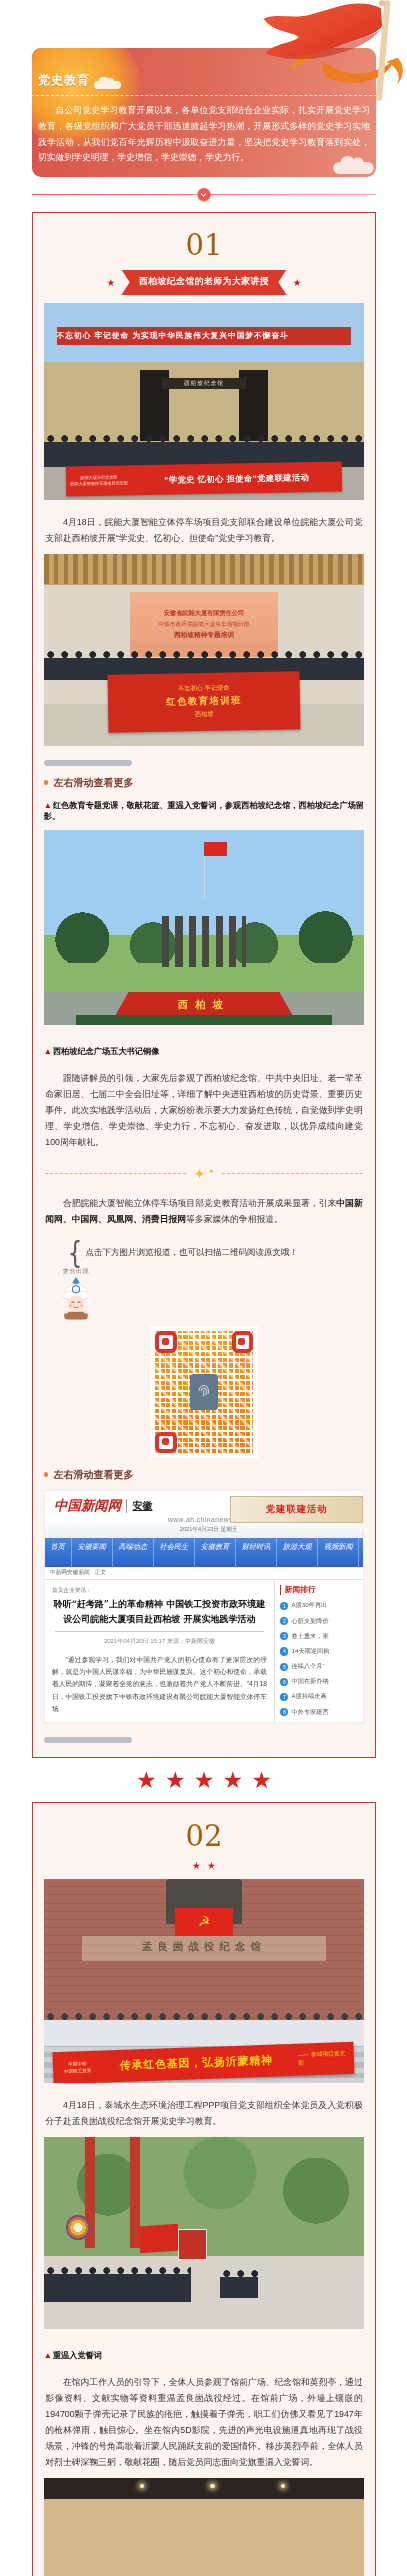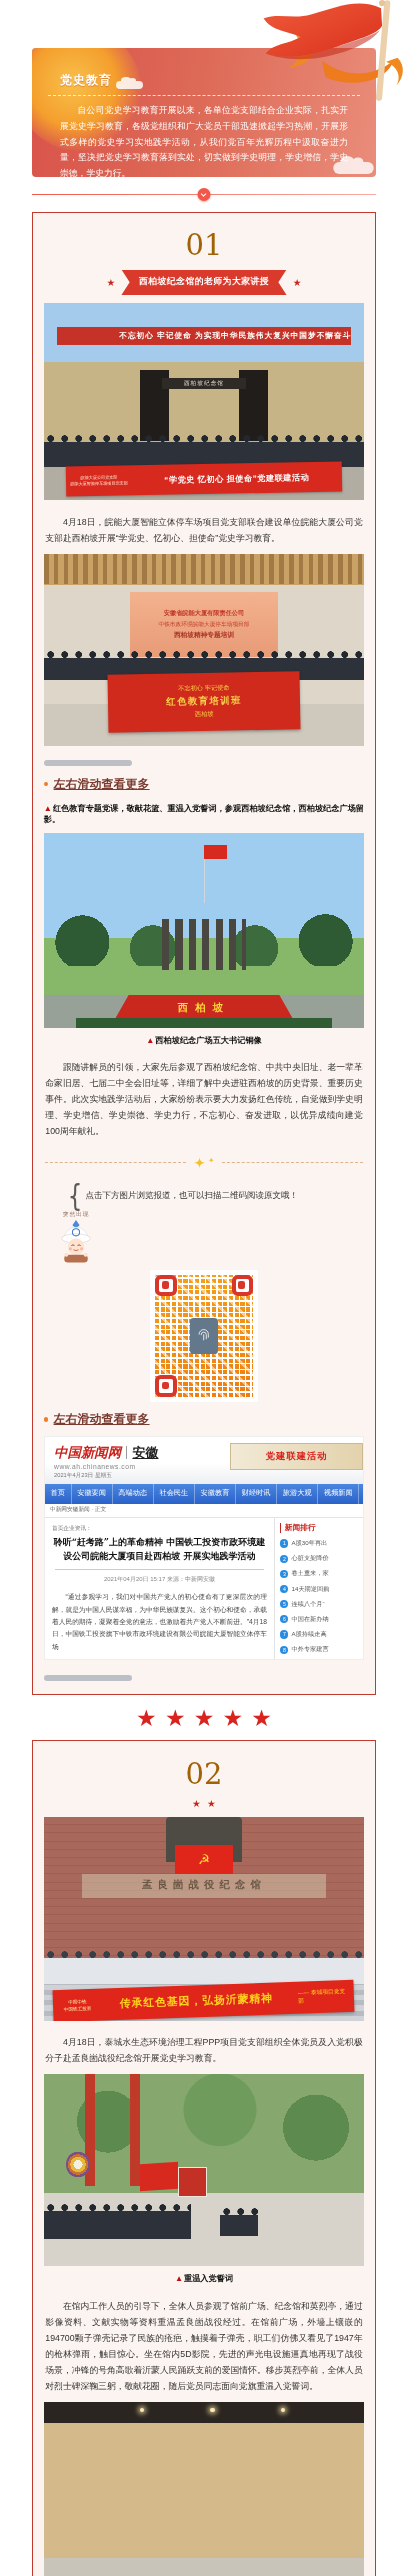--- a/index.html
+++ b/index.html
@@ -4,22 +4,22 @@
 <style>
   * { margin:0; padding:0; box-sizing:border-box; }
   html,body { background:#ffffff; }
   body { width:408px; margin:0 auto; font-family:"Liberation Sans","DejaVu Sans",sans-serif; color:#333; position:relative; }
 
   
   .top-area { position:relative; height:48px; }
   .flag-deco { position:absolute; top:0; right:0; width:192px; height:101px; z-index:5; pointer-events:none; }
 
   
-  .intro-card { position:relative; margin:0 32px; height:129px; border-radius:4px; overflow:hidden;
-    background:linear-gradient(100deg,#d9534a 0%,#dd6a57 48%,#e98d7a 100%); padding:24px 28px 0; z-index:1; }
+  .intro-card { position:relative; margin:0 32px; height:129px; border-radius:9px; overflow:hidden;
+    background:linear-gradient(100deg,#d9534a 0%,#dd6a57 48%,#e98d7a 100%); padding:24px 6px 0; z-index:1; }
   .sun { position:absolute; left:-15.5px; top:-20.6px; width:124px; height:124px; border-radius:50%;
     background:radial-gradient(circle at 45% 45%, #f9c04a 0%, #f49e2d 45%, rgba(244,158,45,0) 72%); }
   .badge-row { position:relative; display:flex; align-items:flex-end; gap:4.1px; }
   .badge-title { color:#fff; font-size:12px; font-weight:bold; letter-spacing:1px; text-shadow:0 0.5px 1px rgba(160,40,20,.35); }
   .cloud { width:27px; height:8.2px; background:#fff; opacity:.85; border-radius:5.2px; position:relative; }
   .cloud::before { content:""; position:absolute; left:5.2px; top:-4.1px; width:9.3px; height:7.2px; background:inherit; border-radius:50%; }
   .cloud::after { content:""; position:absolute; left:13.4px; top:-2.6px; width:6.7px; height:5.2px; background:inherit; border-radius:50%; }
   .card-dash { position:relative; border-top:1px dashed rgba(255,255,255,.8); margin:6.2px -12.4px 0; }
   .intro-text { position:relative; margin-top:7.2px; color:#fff; font-size:8.8px; line-height:1.78; text-indent:2em; text-align:justify; }
   .cloud-br { position:absolute; right:9.3px; bottom:5.2px; transform:scale(1.5); opacity:.8; }
@@ -41,21 +41,21 @@
 
   
   .photo { position:relative; width:100%; margin-top:8.2px; overflow:hidden; }
   .crowd { position:absolute; left:0; right:0;
     background-image:radial-gradient(circle at 6.7px 4.6px,#23272e 3.1px,rgba(0,0,0,0) 3.6px),linear-gradient(rgba(0,0,0,0) 0 7.7px,#2c313a 7.7px);
     background-size:14px 100%,100% 100%; background-repeat:repeat-x,no-repeat; }
   .crowd.light { background-image:radial-gradient(circle at 6.7px 4.6px,#3a3f46 3.1px,rgba(0,0,0,0) 3.6px),linear-gradient(rgba(0,0,0,0) 0 7.7px,#e3e6ea 7.7px); }
 
   .photoA { height:197px; background:linear-gradient(#a5cbec 0 30%,#c7b486 30% 78%,#b2ada2 78%); }
   .pA-banner { position:absolute; top:12%; left:4%; right:4%; background:#c53328; color:#fff; font-weight:bold;
-    font-size:7.7px; text-align:right; line-height:18.5px; letter-spacing:1px; white-space:nowrap; overflow:hidden; }
+    font-size:7.7px; text-align:left; line-height:18.5px; letter-spacing:1px; white-space:nowrap; overflow:hidden; }
   .pA-door { position:absolute; top:34%; width:9%; height:36%; background:#201d1a; }
   .pA-plaque { position:absolute; top:38%; left:37%; width:26%; height:11.3px; background:#2e2a26; color:#e8e0d0;
     font-size:5.7px; text-align:center; line-height:11.3px; letter-spacing:1px; }
   .pA-crowd { bottom:17%; height:33px; }
   .pA-held { position:absolute; bottom:3%; left:7%; right:7%; height:30px; background:#d8291f; display:flex; align-items:center;
     transform:rotate(-1deg); box-shadow:0 1px 2.6px rgba(0,0,0,.25); }
   .pA-held-left { width:24%; color:#ffe9cf; font-size:4.1px; text-align:center; line-height:1.5; }
   .pA-held-main { flex:1; color:#fff; font-size:8.2px; font-weight:bold; text-align:center; letter-spacing:0.5px; }
 
   .photoB { height:192px; background:linear-gradient(#caa265 0 16%,#ded6c8 16% 78%,#cfc8bd 78%); }
@@ -110,28 +110,28 @@
   .pE-flagman { position:absolute; left:30%; top:46%; width:12%; height:14%; background:#d8291f; transform:skewY(-4deg); }
   .pE-crowd { right:0; width:46%; bottom:14%; height:36px; }
   .pE-crowd2 { left:55%; width:12%; bottom:16%; height:29px; }
 
   .photoF { height:190px; background:linear-gradient(#2a2520 0 11%,#d4b98a 11% 82%,#c9c4ba 82%); }
   .pF-light { position:absolute; top:3%; width:4.1px; height:4.1px; border-radius:50%; background:#ffe9b0; box-shadow:0 0 5.2px 2.1px rgba(255,233,176,.7); }
 
   
   .para { margin:13.4px 1.5px 0; font-size:8.8px; line-height:1.82; text-indent:2em; text-align:justify; color:#333; }
   .para .b { font-weight:bold; color:#1a1a1a; }
-  .caption { margin-top:7px; text-align:center; font-size:8.2px; font-weight:bold; color:#111; }
+  .caption { margin-top:21px; text-align:left; font-size:8.2px; font-weight:bold; color:#111; }
   .caption .tri { color:#c00d0d; margin-right:1px; }
   .caption-left { text-align:left; margin-top:10.3px; }
 
   .pill { width:88px; height:6.2px; border-radius:3.1px; background:#bcc0c6; margin-top:14.4px; }
   .swipe-row { display:flex; align-items:center; gap:5.2px; margin-top:9.3px; }
   .swipe-dot { width:4.6px; height:4.6px; border-radius:50%; background:#ee7a2a; }
-  .swipe-txt { font-size:12px; font-weight:bold; color:#7a3b30;text-decoration:underline; }
+  .swipe-txt { font-size:10px; font-weight:bold; color:#7a3b30; }
 
   .sparkle-div { display:flex; align-items:center; margin:15.5px 1px 0; }
   .sparkle-div .dash { flex:1; border-top:1px dashed #dfb48c; }
   .sp-wrap { padding:0 7.2px; position:relative; }
   .sp-big { color:#f4c12c; font-size:14.4px; }
   .sp-small { color:#f4c12c; font-size:7.7px; position:relative; top:-5.2px; }
 
   .tip-row { display:flex; align-items:center; margin:12.4px 0 0 24px; gap:3.1px; }
   .tip-brace { font-size:23px; color:#5a5a5a; font-weight:normal; transform:scaleY(1.3); font-family:"DejaVu Sans",sans-serif; }
   .tip-txt { font-size:8.5px; color:#333; }
@@ -145,31 +145,31 @@
   .qr1 .qr-cells { background-color:#f08a1a; background-image:repeating-linear-gradient(0deg,rgba(0,0,0,0) 0 4.1px,#fff 4.1px 5.7px),repeating-linear-gradient(90deg,rgba(0,0,0,0) 0 4.1px,#fff 4.1px 5.7px),repeating-linear-gradient(45deg,rgba(255,255,255,.5) 0 2.6px,rgba(0,0,0,0) 2.6px 12px),linear-gradient(170deg,#f3a11c,#ee7d12); }
   .finder { position:absolute; width:21.6px; height:21.6px; border:4.6px solid #d8352b; border-radius:5.7px; background:#fff; }
   .finder::after { content:""; position:absolute; left:2.6px; top:2.6px; width:7.2px; height:7.2px; background:#d8352b; border-radius:2.1px; }
   .f-tl { left:0; top:0; } .f-tr { right:0; top:0; } .f-bl { left:0; bottom:0; }
   .qr-badge { position:absolute; left:50%; top:50%; transform:translate(-50%,-50%); width:28px; height:36px;
     background:#64788c; border-radius:3.6px; display:flex; align-items:center; justify-content:center; }
 
   
   .cn-card { margin-top:8.2px; background:#fff; overflow:hidden; border:0.5px solid #eee; }
   .cn-head { position:relative; height:47px; padding:6.2px 0 0 9.3px;
-    background:linear-gradient(#fff 55%,#eceff2); }
+    background:linear-gradient(#fff 55%,#eceff2);text-align:center; }
   .cn-logo-row { display:flex; align-items:center; gap:5.2px; }
   .cn-logo { font-family:"DejaVu Serif","Liberation Serif",serif; font-style:italic; font-weight:bold; font-size:13.4px; color:#c8231c; }
   .cn-sep { width:1px; height:13.4px; background:#999; }
-  .cn-region { font-size:13px; color:#222; font-weight:bold;text-decoration:underline; }
+  .cn-region { font-size:10px; color:#222; font-weight:bold;text-decoration:underline; }
   .cn-url { font-size:6.7px; color:#888; margin-top:1.5px; letter-spacing:0.5px; }
   .cn-date { font-size:5.7px; color:#777; margin-top:2.1px; }
   .cn-ad { position:absolute; right:0; top:5.2px; width:133px; height:27px; border:0.5px solid #cbb98f;
     background:linear-gradient(90deg,#f2ead6,#e3d2ac); display:flex; align-items:center; justify-content:center; }
   .cn-ad-txt { color:#d8231f; font-size:9.3px; font-weight:bold; letter-spacing:1px; }
-  .cn-nav { display:flex; height:20px; background:linear-gradient(#4a86e0,#2a62c8); overflow:hidden; white-space:nowrap; }
+  .cn-nav { display:flex; height:29px; background:linear-gradient(#4a86e0,#2a62c8); overflow:hidden; white-space:nowrap;font-style:italic; }
   .cn-nav span { color:#fff; font-size:7.2px; line-height:18.5px; padding:0 5.7px; border-right:0.5px solid rgba(255,255,255,.35); flex:none; }
   .cn-crumb { font-size:5.7px; color:#666; padding:2.1px 5.2px; border-bottom:0.5px solid #e4e4e4; }
   .cn-body { display:flex; }
   .cn-main { width:72%; padding:5.2px 7.2px; }
   .cn-cat { font-size:5.7px; color:#777; }
   .cn-headline { font-family:"DejaVu Serif","Liberation Serif",serif; font-size:9px; font-weight:bold; color:#111;
     text-align:center; line-height:1.6; margin-top:2.1px; }
   .cn-hr { border-top:0.5px solid #ccc; margin:5.2px 3.1px; }
   .cn-meta { text-align:center; font-size:6px; color:#888; }
   .cn-text { margin-top:7.2px; font-size:6.7px; color:#444; line-height:1.85; text-align:justify; text-indent:2em; }
@@ -291,20 +291,21 @@
 
   <div class="sparkle-div">
     <div class="dash"></div>
     <div class="sp-wrap">
       <span class="sp-big">✦</span>
       <span class="sp-small">✦</span>
     </div>
     <div class="dash"></div>
   </div>
 
+  <p class="para"><span>合肥皖能大厦智能立体停车场项目部党史教育活动开展成果显著，引来</span><span class="b">中国新闻网、中国网、凤凰网、消费日报网</span><span>等多家媒体的争相报道。</span></p>
 
   <div class="tip-row">
     <span class="tip-brace">{</span>
     <span class="tip-txt">点击下方图片浏览报道，也可以扫描二维码阅读原文哦！</span>
   </div>
 
   <div class="mascot-block">
     <div class="mascot-label">突然出现</div>
     <svg width="36" height="45" viewBox="0 0 70 88">
       <polygon points="35,2 42,12 35,18 28,12" fill="#4a8ad8"></polygon>

